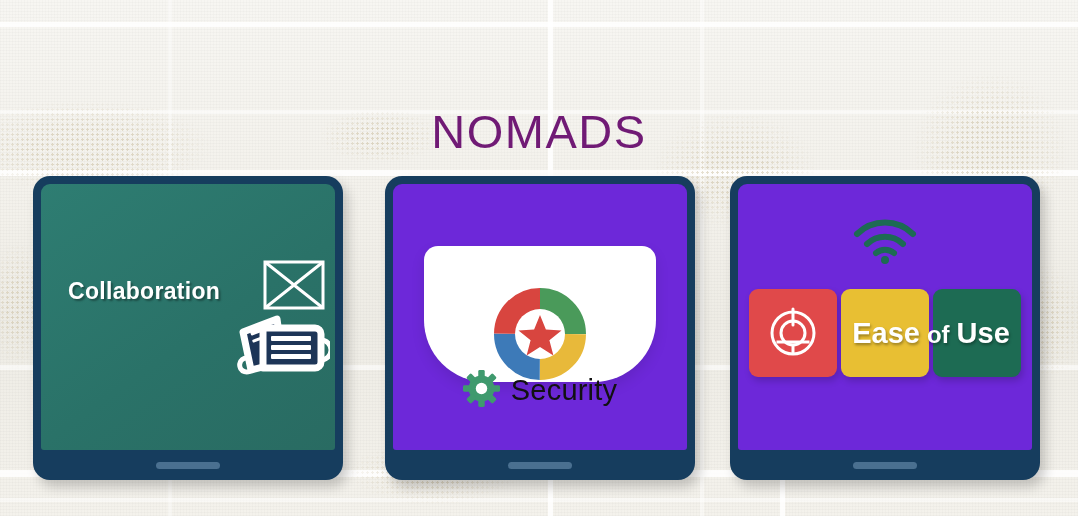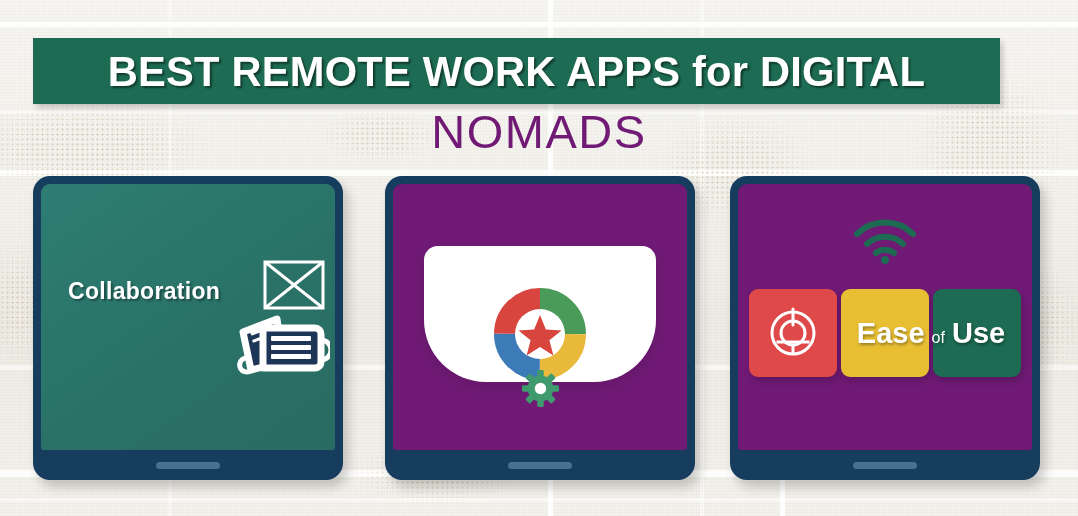--- a/index.html
+++ b/index.html
@@ -132,21 +132,21 @@
     color:#ffffff;
     font-size:23px; font-weight:bold;
     line-height:1.32;
     letter-spacing:.3px;
     text-shadow:2px 2px 2px rgba(0,0,0,.35);
   }
   .icon-envelope{ position:absolute; left:222px; top:76px; }
   .icon-news{ position:absolute; left:196px; top:126px; }
 
   
-  .screen-white{ background:#701a75; }
+  .screen-white{ background:#6d28d9; }
   .sec-card{
     position:absolute; left:31px; top:62px; width:232px; height:136px;
     background:#fff;
     border-radius:14px 14px 62px 62px;
     box-shadow:0 6px 14px rgba(0,0,0,.10);
   }
   .donut-wrap{ position:absolute; left:50%; top:38px; transform:translateX(-50%); }
   .sec-row{
     position:absolute; left:0; right:0; top:124px;
     display:flex; align-items:center; justify-content:center; gap:11px;
@@ -170,21 +170,21 @@
   .tile-green{ background:#1d6b53; }
   .ease-overlay{
     position:absolute; left:50%; top:50%;
     transform:translate(-50%,-50%);
     display:flex; align-items:baseline; gap:7px;
     white-space:nowrap;
     pointer-events:none;
   }
   .ease-big{ color:#fff; font-size:29px; font-weight:bold;
              text-shadow:1px 2px 3px rgba(0,0,0,.35); }
-  .ease-small{ color:#fff; font-size:16px; font-weight:normal;
+  .ease-small{ color:#fff; font-size:24px; font-weight:bold;
                text-shadow:1px 2px 3px rgba(0,0,0,.35); }
   .ease-row{
     position:absolute; left:0; right:0; top:0; bottom:0;
     display:flex; align-items:center; justify-content:center;
     pointer-events:none;
   }
 </style>
 </head>
 <body>
 
@@ -205,23 +205,20 @@
       <i class="vl4"></i>
   </div>
   <div class="dots d1"></div>
   <div class="dots d2"></div>
   <div class="dots d3"></div>
   <div class="dots d4"></div>
   <div class="dots d5"></div>
   <div class="dots d6"></div>
   <div class="dots d7"></div>
 
-  <div class="banner">
-    <span class="banner-text">BEST REMOTE WORK APPS for DIGITAL</span>
-  </div>
   <div class="subtitle">NOMADS</div>
 
   <div class="tablet" id="tablet-1">
     <div class="screen screen-teal">
 
       <div class="collab-text">
         <div>Collaboration</div>
       </div>
 
       <span class="icon-envelope">
@@ -288,20 +285,21 @@
                 <g transform="rotate(45 20 20)">
                   <rect x="16.5" y="0" width="7" height="9" rx="1.5"></rect>
                   <rect x="16.5" y="31" width="7" height="9" rx="1.5"></rect>
                   <rect x="0" y="16.5" width="9" height="7" rx="1.5"></rect>
                   <rect x="31" y="16.5" width="9" height="7" rx="1.5"></rect>
                 </g>
               </g>
               <circle cx="20" cy="20" r="6.2" fill="#ffffff"></circle>
             </svg>
           </span>
+          <span class="sec-label">Security</span>
         </div>
 
       </div>
 
     </div>
     <div class="bezel-bottom">
       <div class="home-bar"></div>
     </div>
   </div>
 

